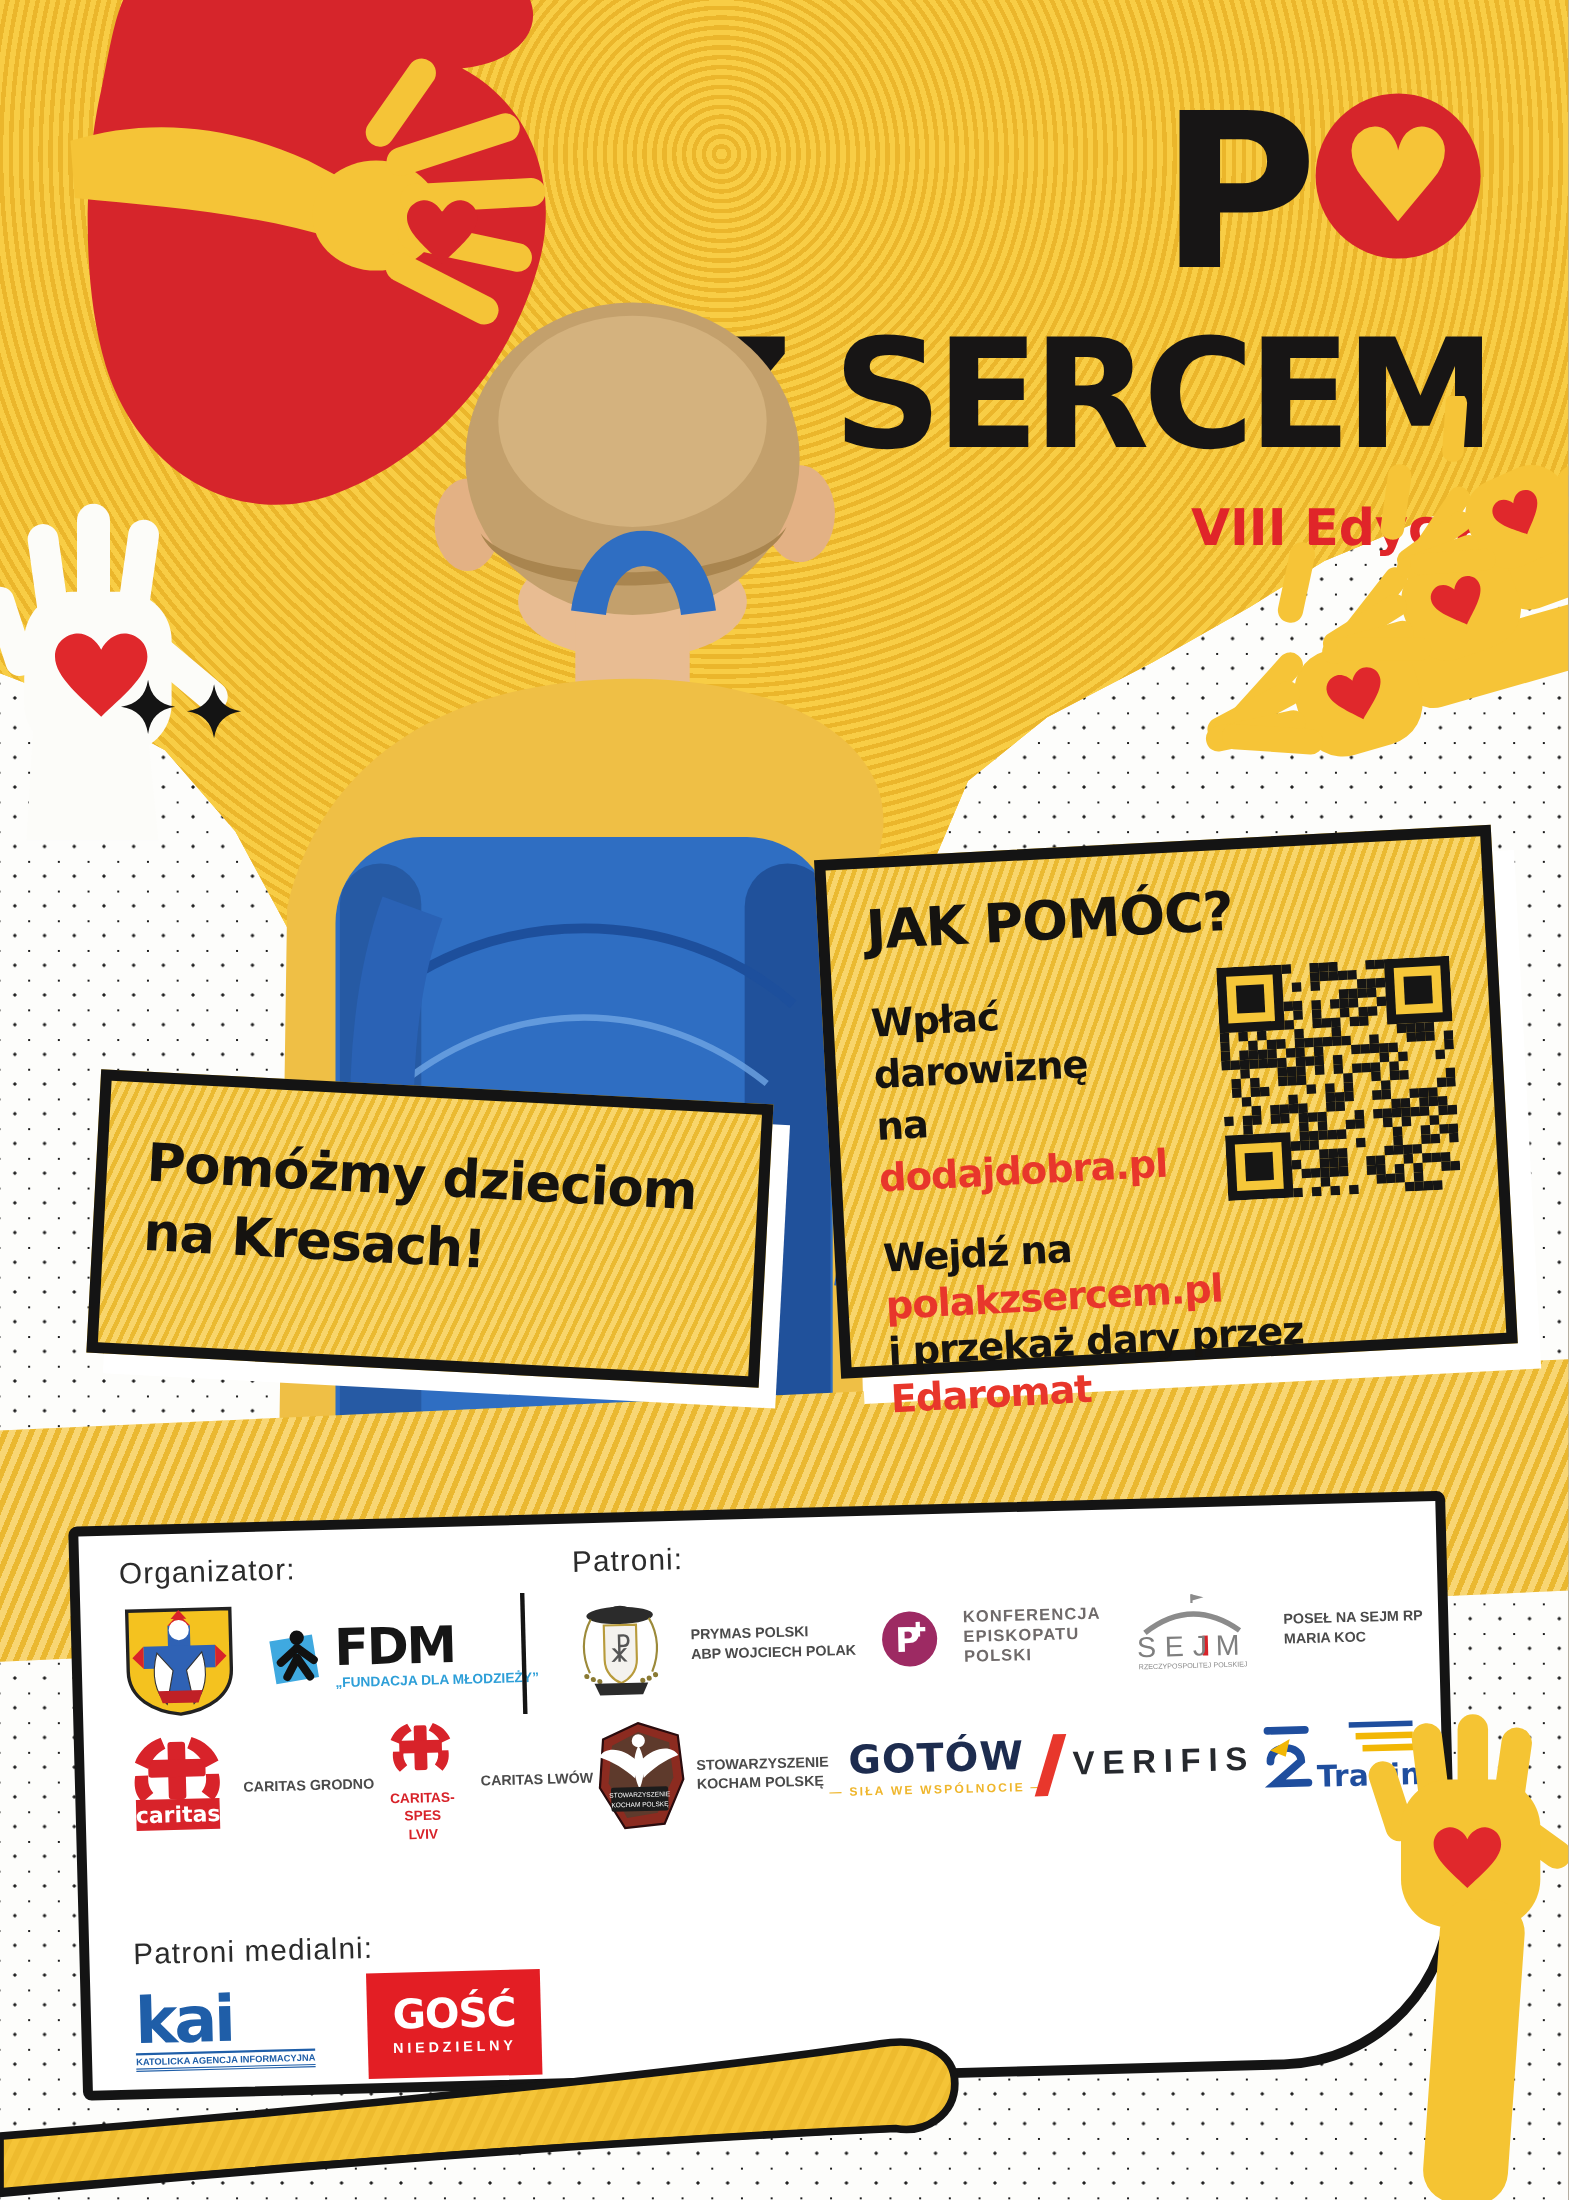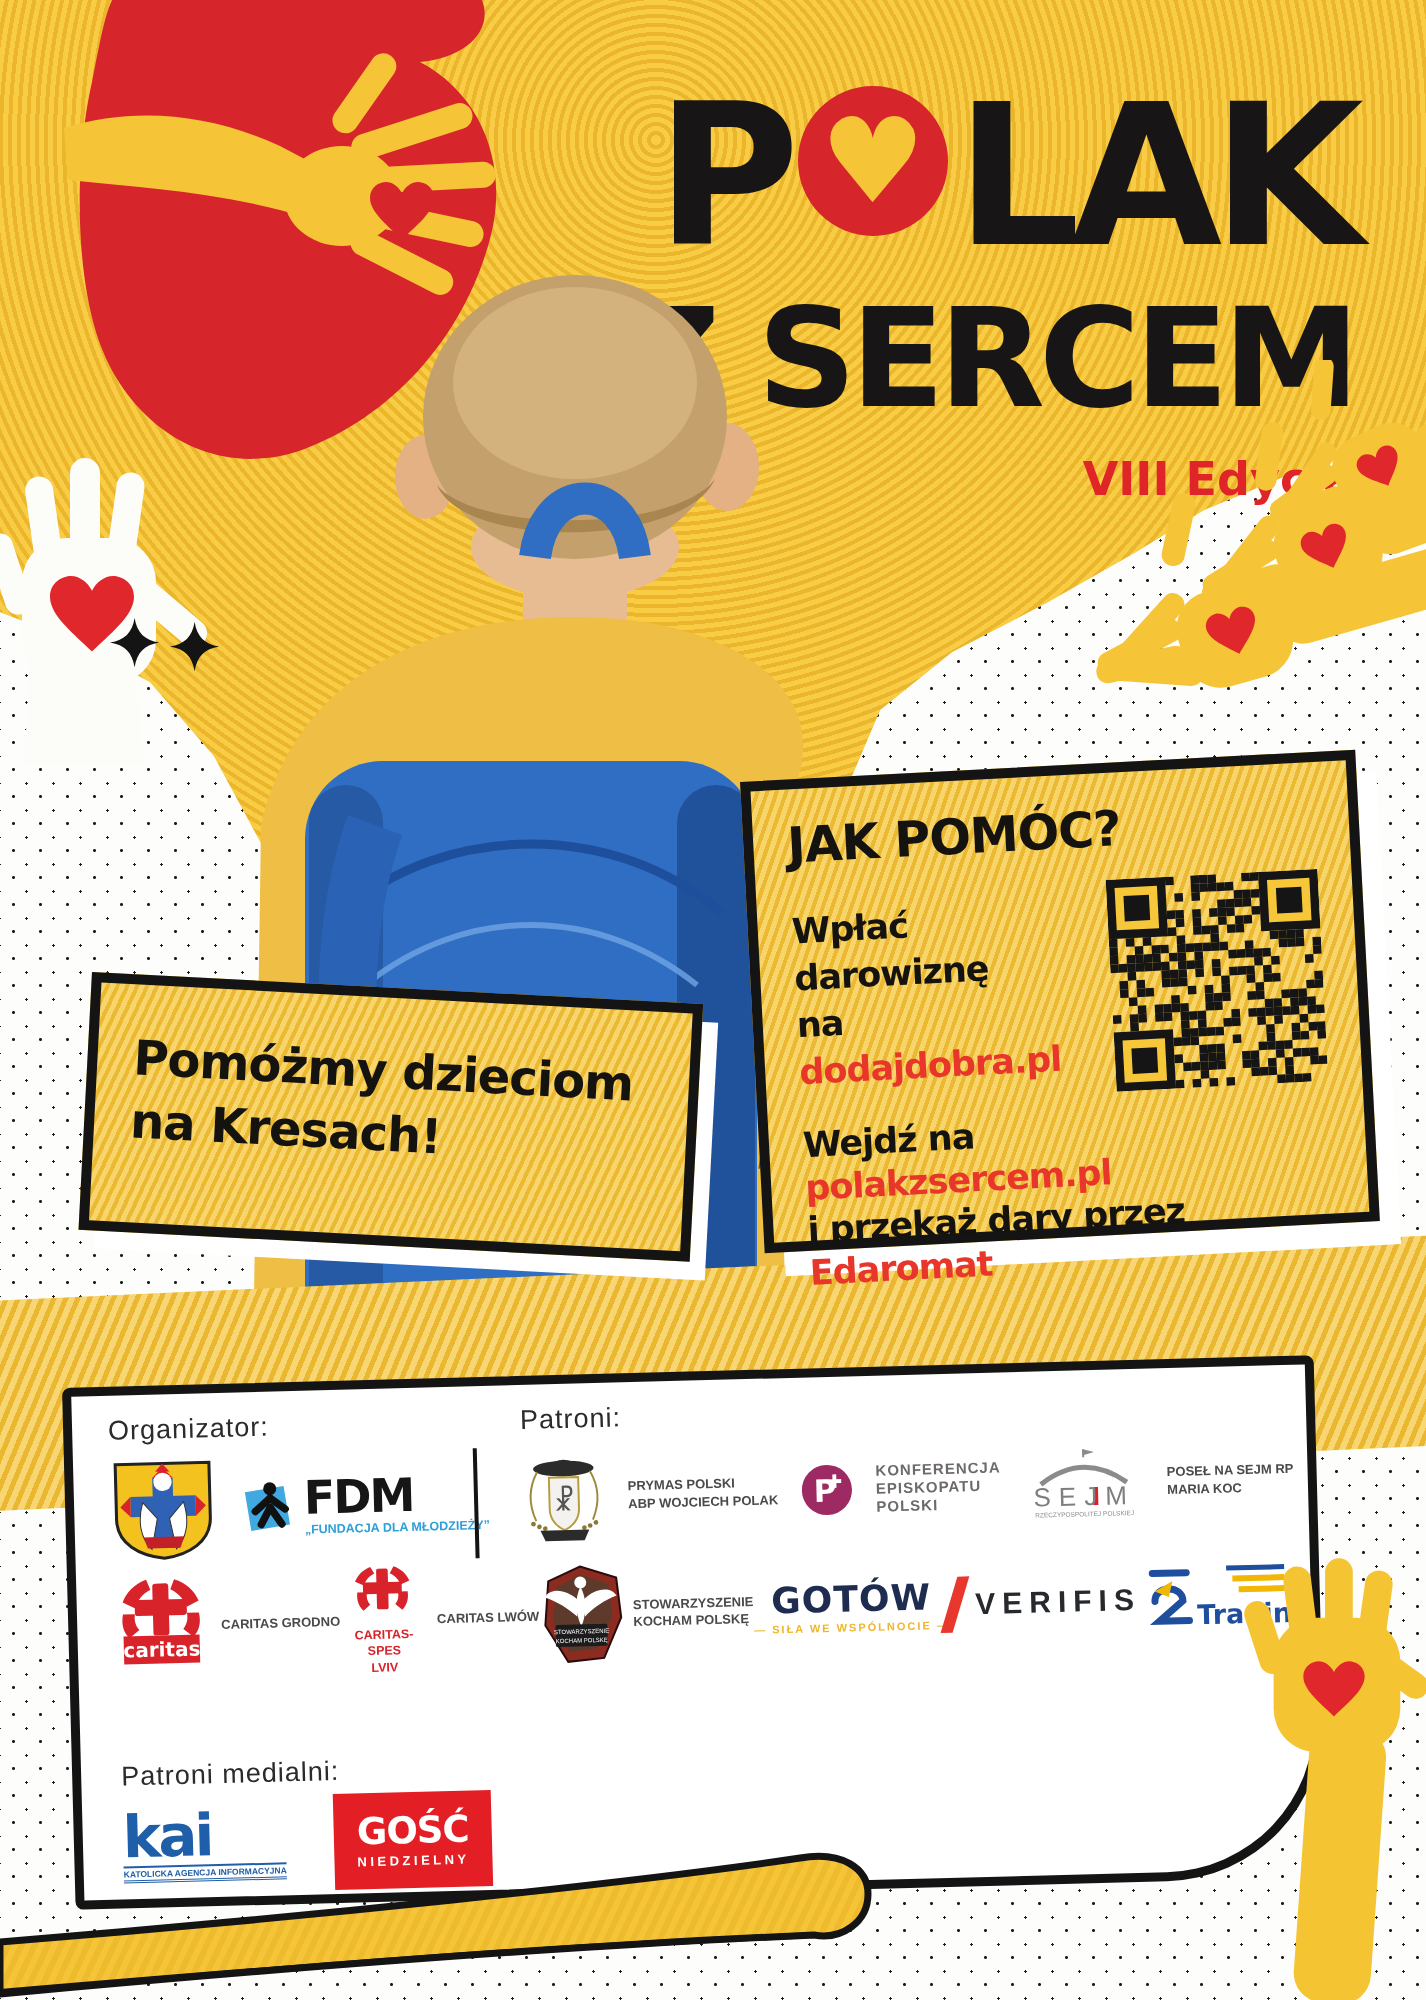--- a/index.html
+++ b/index.html
@@ -88,21 +88,21 @@
       <rect x="310" y="198" width="124" height="26" rx="13" transform="rotate(12 310 211)"></rect>
       <rect x="300" y="224" width="112" height="26" rx="13" transform="rotate(27 300 237)"></rect>
       <rect x="286" y="118" width="92" height="26" rx="13" transform="rotate(-55 286 131)"></rect>
     </g>
     <g transform="translate(318,182) scale(1.6)">
       <path d="M20,36 C12,28 0,19 0,10 C0,3 6,0 10,0 C14,0 18,3 20,7 C22,3 26,0 30,0 C34,0 40,3 40,10 C40,19 28,28 20,36 Z" fill="#D6252B"></path>
     </g>
   </svg>
 
   <header class="title-block">
-    <div class="title-line1"><span>P</span><span class="o-disc"><span class="hg">♥</span></span><span>LAK</span></div>
+    <div class="title-line1"><span>P</span><span class="o-disc"><span class="hg">♥</span></span></div>
     <div class="title-line2">Z SERCEM</div>
     <div class="edition">VIII Edycja</div>
   </header>
 
   <svg class="abs" style="left:-6px;top:420px" width="230" height="344" viewBox="0 0 230 344">
     <g fill="#FCFCF9">
       <rect x="2" y="112" width="26" height="84" rx="13" transform="rotate(-18 15 154)"></rect>
       <rect x="38" y="56" width="28" height="126" rx="14" transform="rotate(-8 52 119)"></rect>
       <rect x="76" y="38" width="30" height="136" rx="15"></rect>
       <rect x="116" y="52" width="28" height="122" rx="14" transform="rotate(8 130 113)"></rect>

